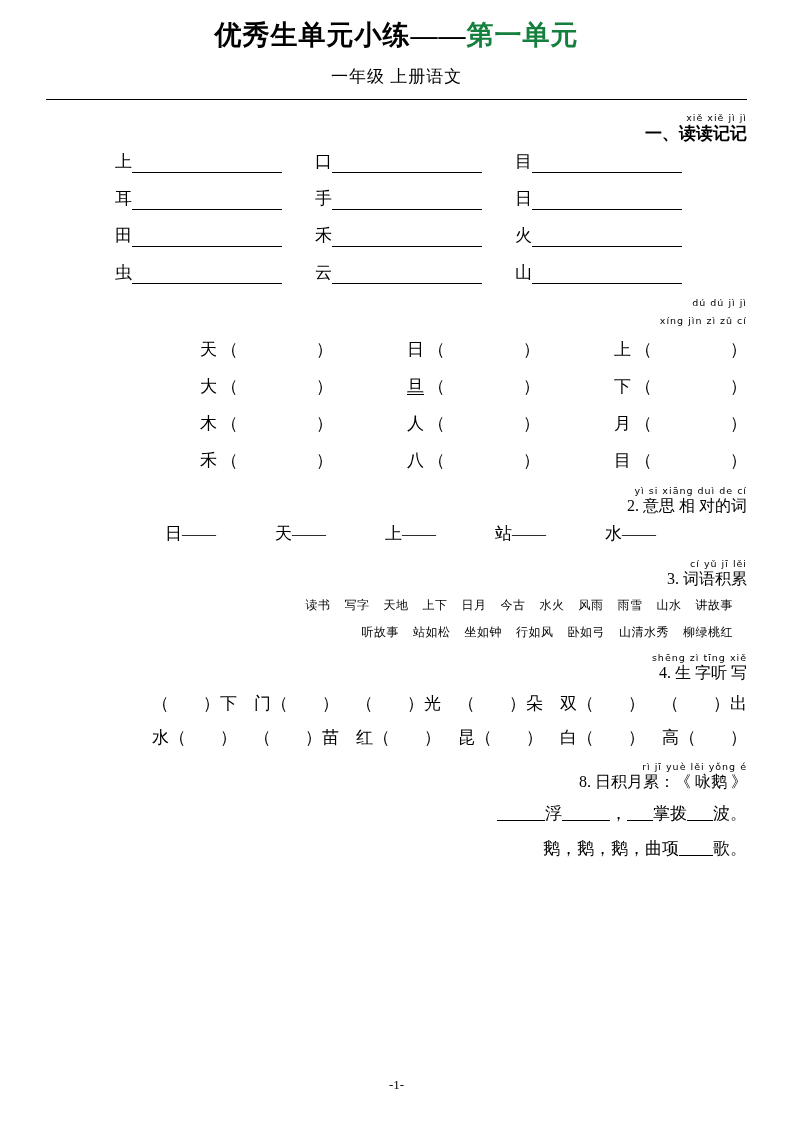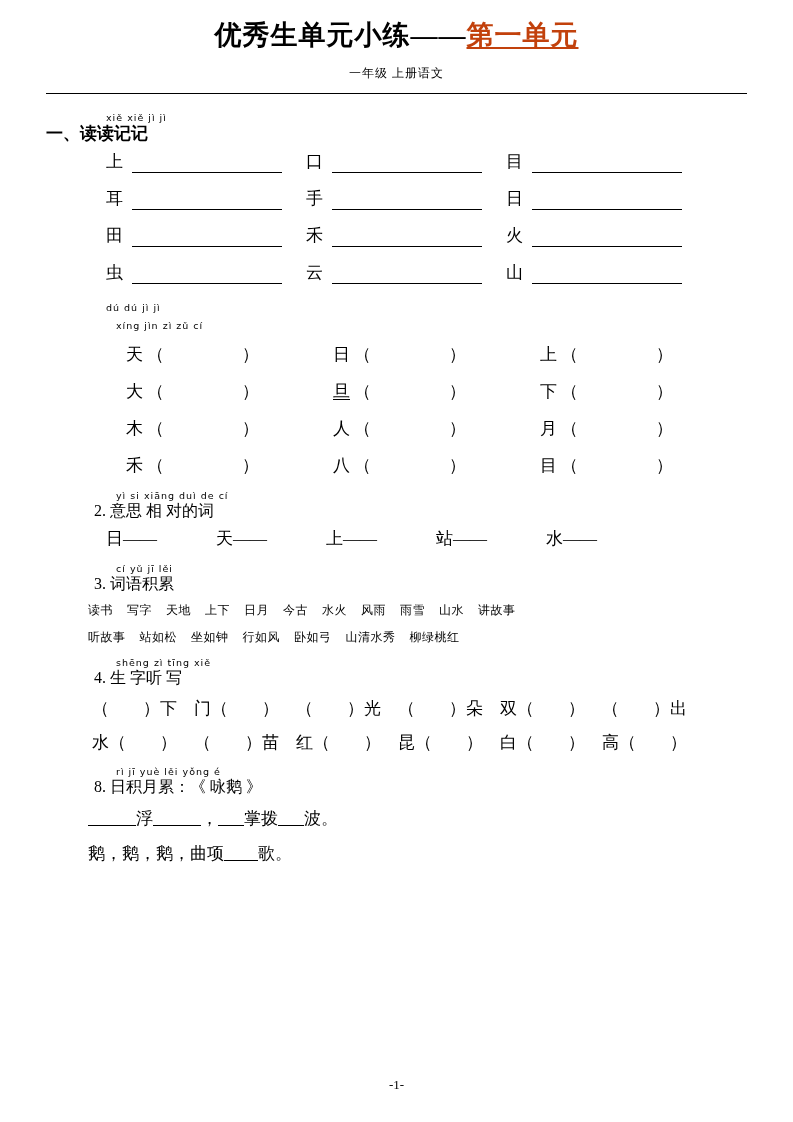--- a/index.html
+++ b/index.html
@@ -25,39 +25,39 @@
   
   .title {
     text-align: center;
     font-size: 27px;
     font-weight: bold;
     letter-spacing: 1px;
     margin-top: 17px;
     white-space: nowrap;
   }
   .title .red {
-    color: #c2410c;
-    text-decoration: underline;
+    color: #15803d;
     text-underline-offset: 3px;
   }
   .subtitle {
     text-align: center;
-    font-size: 12px;
+    font-size: 17px;
     margin-top: 12px;
     letter-spacing: 1px;
   }
   .hrule {
     border: none;
     border-top: 1px solid #000;
     margin: 11px 0 0 0;
   }
   
   .sec {
-    margin-top: 19px;
+    margin-top: 13px;
     position: relative;
+    text-align: right;
   }
   .sec-head {
     font-size: 17px;
     font-weight: bold;
     line-height: 1.0;
     white-space: nowrap;
   }
   .pinyin-row {
     font-size: 9.5px;
     font-family: "DejaVu Sans", sans-serif;

